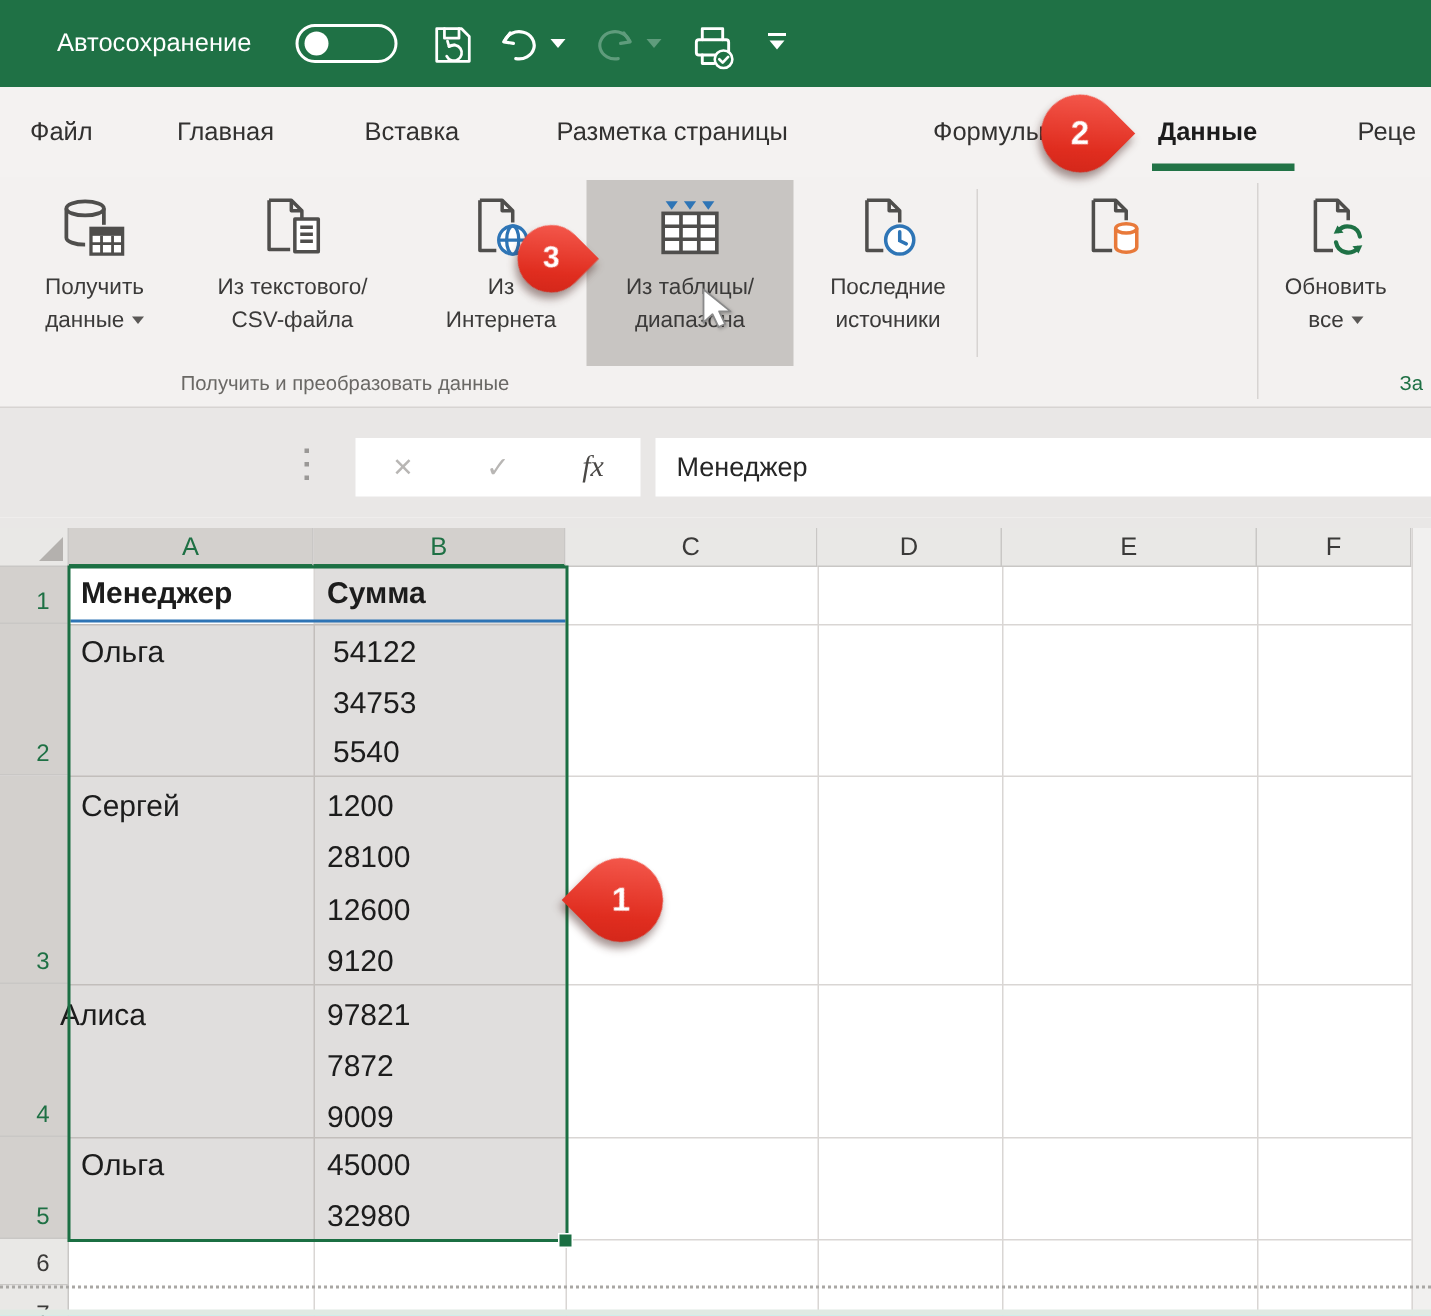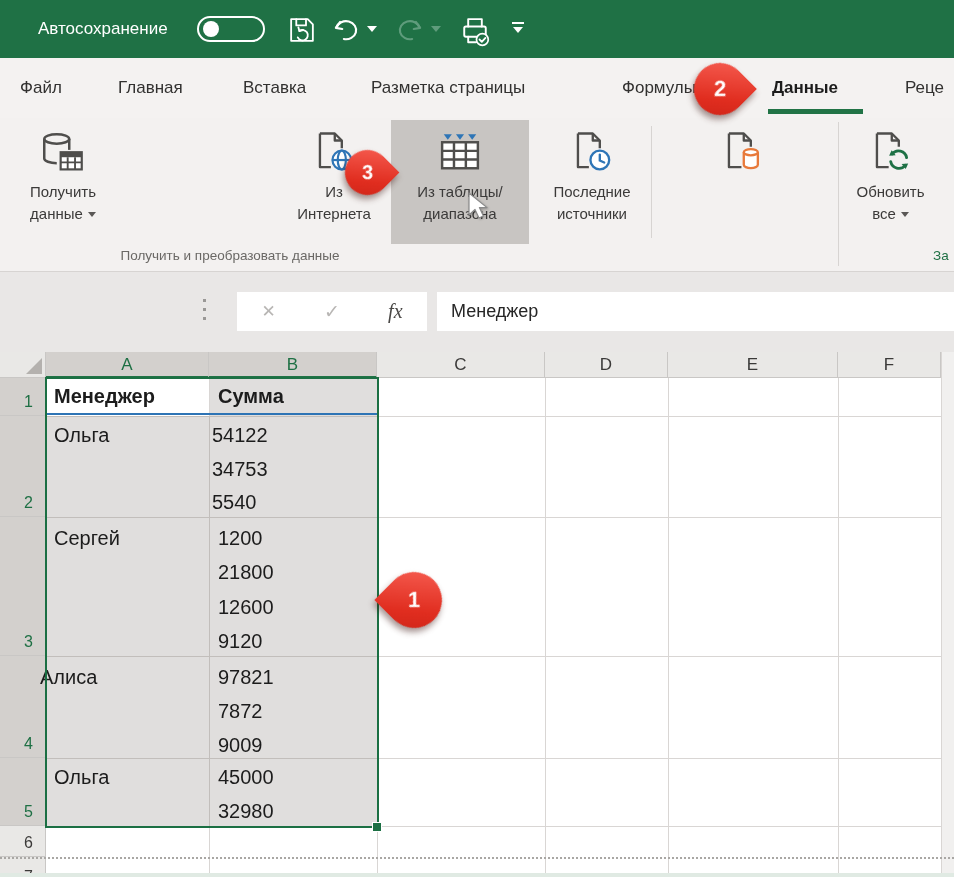--- a/index.html
+++ b/index.html
@@ -156,20 +156,36 @@
           <rect x="14.5" y="15.5" width="13.5" height="3.2" fill="#4f4e4c"></rect>
           <path d="M14.5 22 h13.5 M19 18.7 v7.8 M23.7 18.7 v7.8" stroke="#4f4e4c" stroke-width="1.2" fill="none"></path>
         </svg>
       </span>
       <span class="rlabel">
         <span>Получить</span><br>
         <span>данные</span><span class="caret-g"></span>
       </span>
     </div>
 
+    <div class="rbtn" style="left:120px;width:150px">
+      <span class="ricon">
+        <svg width="50" height="50" viewBox="0 0 32 32">
+          <g fill="none" stroke="#4f4e4c" stroke-width="1.5" stroke-linejoin="round">
+            <path d="M6 3.5 h9.5 l4.5 4.5 v7 M6 3.5 v21 h9"></path>
+            <path d="M15.5 3.5 v4.5 h4.5"></path>
+            <rect x="17" y="11.5" width="10" height="14" fill="#ffffff"></rect>
+            <path d="M19.3 15 h5.4 M19.3 18 h5.4 M19.3 21 h5.4"></path>
+          </g>
+        </svg>
+      </span>
+      <span class="rlabel">
+        <span>Из текстового/</span><br>
+        <span>CSV-файла</span>
+      </span>
+    </div>
 
     <div class="rbtn" style="left:280px;width:108px">
       <span class="ricon">
         <svg width="50" height="50" viewBox="0 0 32 32">
           <g fill="none" stroke="#4f4e4c" stroke-width="1.5" stroke-linejoin="round">
             <path d="M7 3.5 h9.5 l4.5 4.5 v5 M7 3.5 v21.5 h7"></path>
             <path d="M16.5 3.5 v4.5 h4.5"></path>
           </g>
           <g fill="#ffffff" stroke="#2e75b6" stroke-width="1.4">
             <circle cx="21" cy="20.5" r="6"></circle>
@@ -328,30 +344,30 @@
 
     <div class="sel-overlay" style="left:210px;top:33px;width:167px;height:38px"></div>
     <div class="sel-overlay" style="left:46px;top:71px;width:331px;height:410px"></div>
     <div class="active-cell" style="left:47px;top:34px;width:161px;height:34px"></div>
     <div class="blue-underline"></div>
 
     <div class="celltext hdr" style="left:54px;top:33px">Менеджер</div>
     <div class="celltext hdr" style="left:218px;top:33px">Сумма</div>
 
     <div class="celltext" style="left:54px;top:74px;line-height:33.6px">Ольга</div>
-    <div class="celltext" style="left:212px;top:74px;line-height:33.6px">
+    <div class="celltext" style="left:222px;top:74px;line-height:33.6px">
       <div>54122</div>
       <div>34753</div>
       <div>5540</div>
     </div>
 
     <div class="celltext" style="left:54px;top:176px;line-height:34.4px">Сергей</div>
     <div class="celltext" style="left:218px;top:176px;line-height:34.4px">
       <div>1200</div>
-      <div>21800</div>
+      <div>28100</div>
       <div>12600</div>
       <div>9120</div>
     </div>
 
     <div class="celltext" style="left:40px;top:315px;line-height:34px">Алиса</div>
     <div class="celltext" style="left:218px;top:315px;line-height:34px">
       <div>97821</div>
       <div>7872</div>
       <div>9009</div>
     </div>

